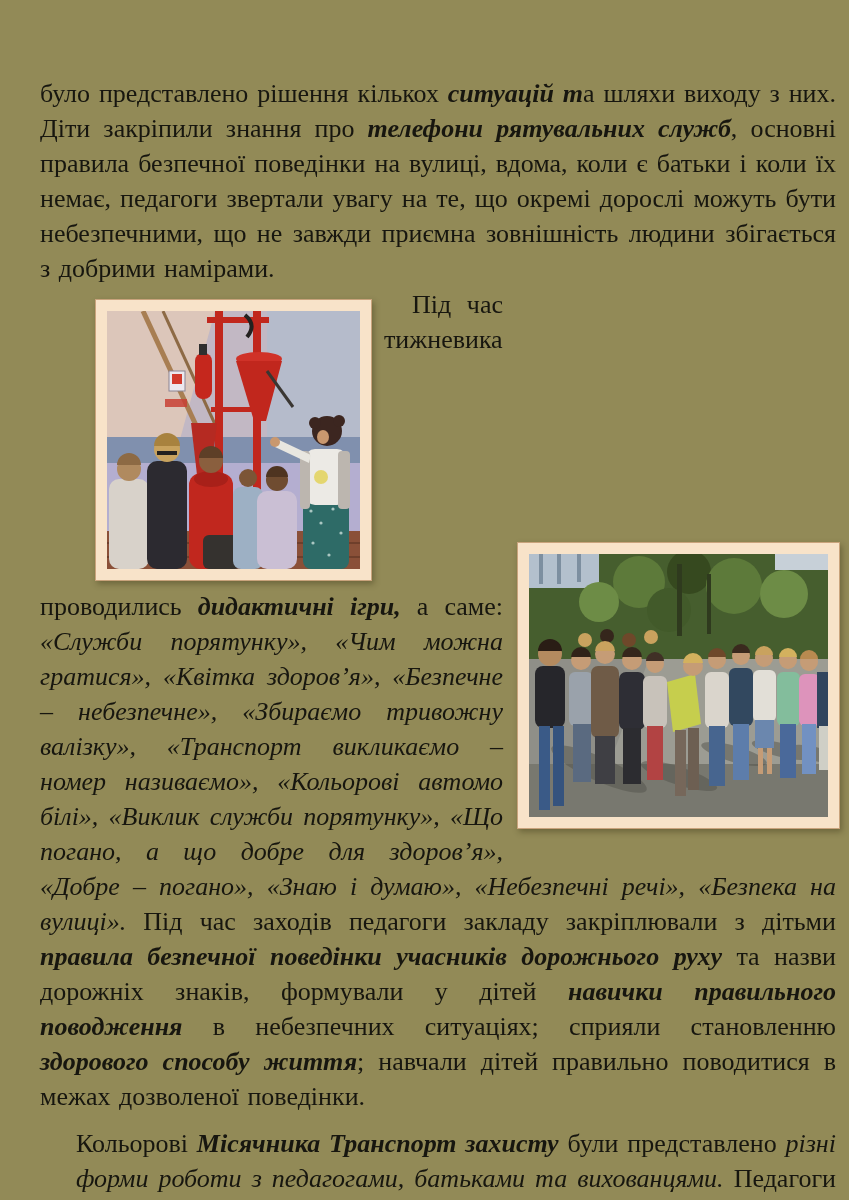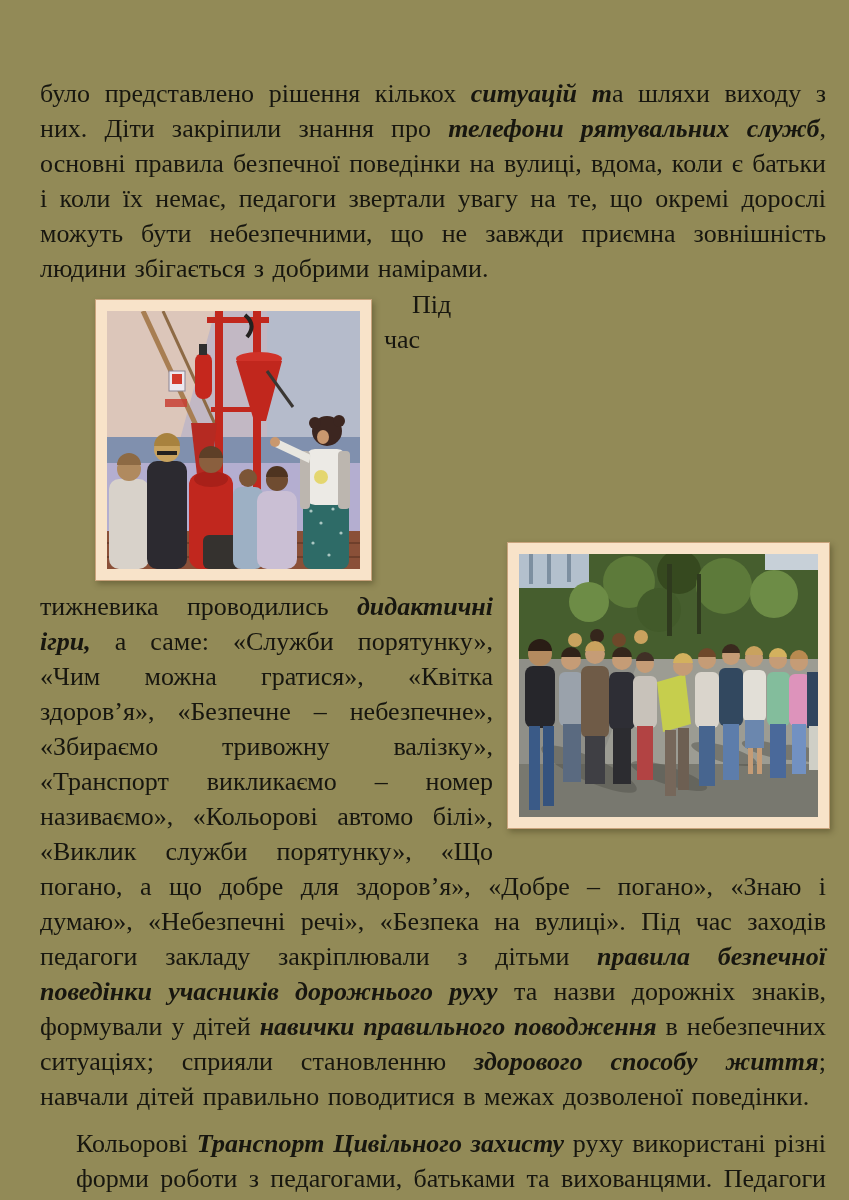--- a/index.html
+++ b/index.html
@@ -9,30 +9,30 @@
     --frame_edge:#c9a37c;
   }
   *{box-sizing:border-box;}
   html,body{margin:0;padding:0;}
   body{
     width:849px;height:1200px;overflow:hidden;
     background:var(--page_bg);
     color:var(--ink);
     font-family:"Liberation Serif","DejaVu Serif",serif;
   }
-  .page{width:849px;height:1200px;padding:76px 23px 0 40px;}
+  .page{width:849px;height:1200px;padding:76px 13px 0 40px;}
   .para{
     margin:0;
     font-size:26px;
     line-height:35px;
     text-align:justify;
     word-spacing:2px;
   }
   .run{white-space:pre-wrap;}
-  .run.i{}
+  .run.i{font-style:italic;}
   .run.bi{font-weight:700;font-style:italic;}
   .flow{margin-top:1px;}
   .flow::after{content:"";display:block;clear:both;}
   .p2{text-indent:28px;}
   .p3{margin:12px 0 0 36px;}
   figure{margin:0;}
   .photo-frame{
     background:var(--photo_frame);
     padding:11px;
     border:1px solid var(--frame_edge);
@@ -210,15 +210,15 @@
           <rect x="24" y="172" width="11" height="80" fill="#35537e"></rect>
           <circle cx="21" cy="100" r="12" fill="#b48a5f"></circle>
           <path d="M9,97 a12,12 0 0 1 24,0 z" fill="#2a1d15"></path>
         </g>
       </svg>
     </figure>
 
     <p class="para p2"><span class="run n">Під час тижневика проводились </span><span class="run bi">дидактичні ігри,</span><span class="run n"> а саме: </span><span class="run i">«Служби порятунку», «Чим можна гратися», «Квітка здоров’я», «Безпечне – небезпечне», «Збираємо тривожну валізку», «Транспорт викликаємо – номер називаємо», «Кольорові автомо білі», «Виклик служби порятунку», «Що погано, а що добре для здоров’я», «Добре – погано», «Знаю і думаю», «Небезпечні речі», «Безпека на вулиці».</span><span class="run n"> Під час заходів педагоги закладу закріплювали з дітьми </span><span class="run bi">правила безпечної поведінки учасників дорожнього руху</span><span class="run n"> та назви дорожніх знаків, формували у дітей </span><span class="run bi">навички правильного поводження</span><span class="run n"> в небезпечних ситуаціях; сприяли становленню </span><span class="run bi">здорового способу життя</span><span class="run n">; навчали дітей правильно поводитися в межах дозволеної поведінки.</span></p>
   </div>
 
-  <p class="para p3"><span class="run n">Кольорові </span><span class="run bi">Транспорт Цивільного захисту</span><span class="run n"> руху використані </span><span class="run i">різні форми роботи з педагогами, батьками та вихованцями.</span><span class="run n"> Педагоги формували знання у дошкільників про </span></p>
+  <p class="para p3"><span class="run n">Кольорові </span><span class="run bi">Місячника Транспорт захисту</span><span class="run n"> були представлено </span><span class="run i">різні форми роботи з педагогами, батьками та вихованцями.</span><span class="run n"> Педагоги формували знання у дошкільників про </span></p>
 
 </div>
 
 </body></html>

